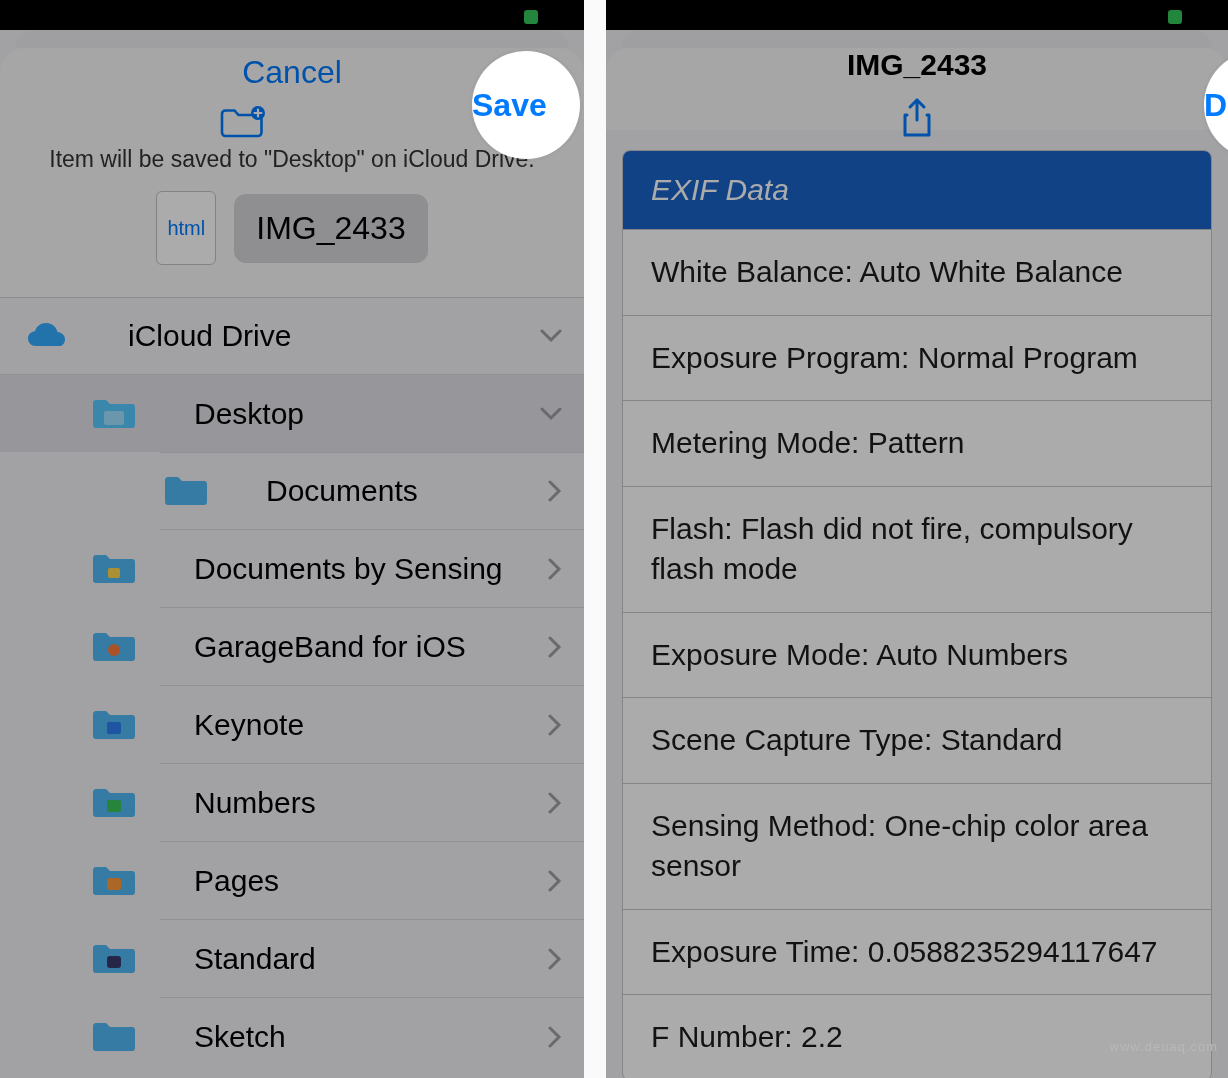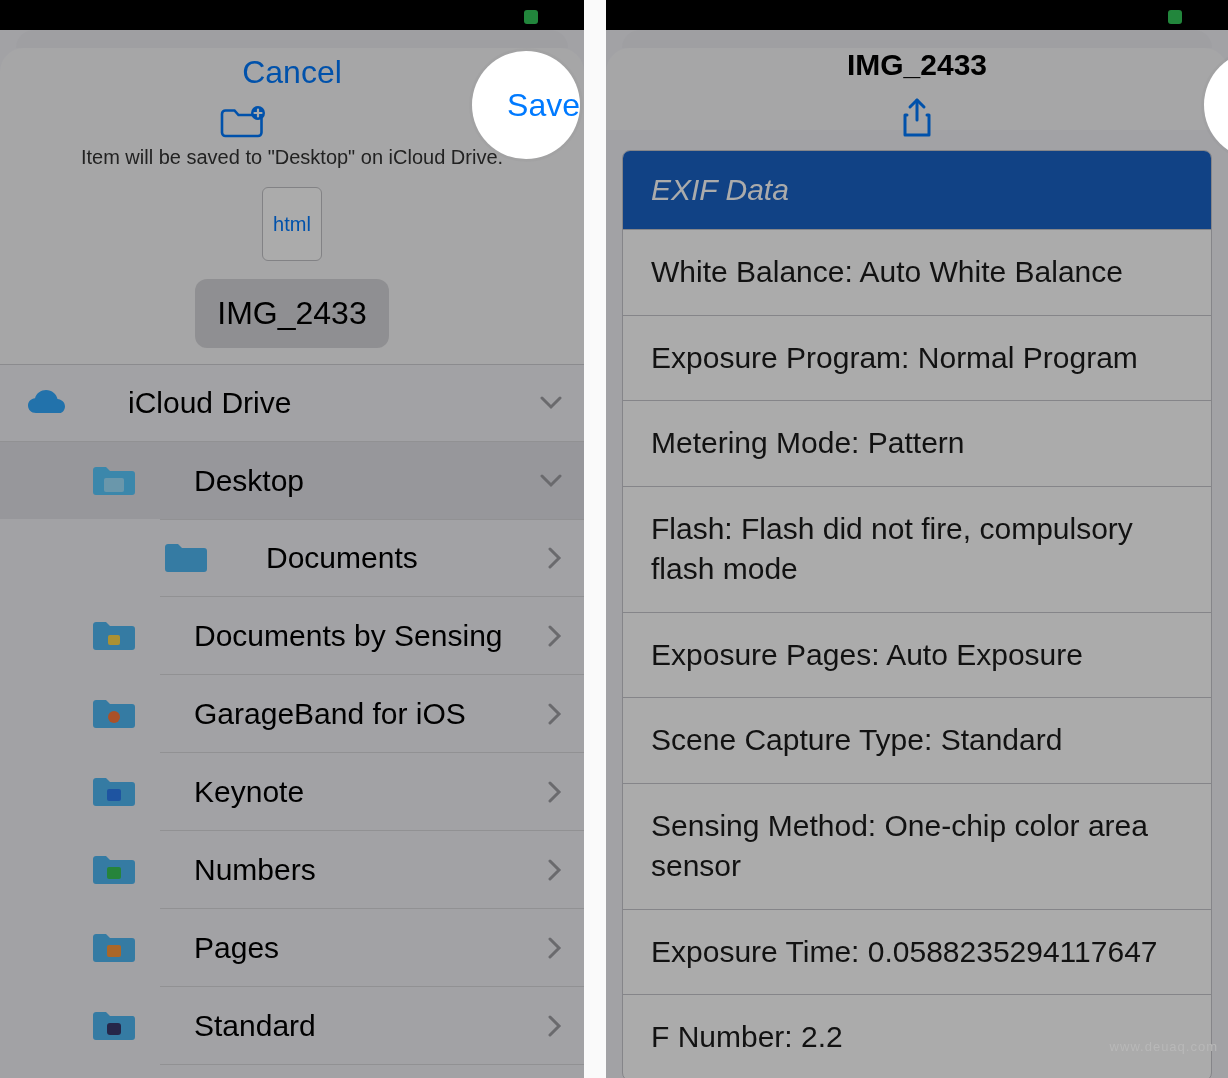--- a/index.html
+++ b/index.html
@@ -95,44 +95,43 @@
 
   
   .circle {
     position: absolute;
     width: 108px; height: 108px;
     background: #fff;
     border-radius: 50%;
     z-index: 12;
     display: flex;
     align-items: center;
-    justify-content: flex-end;
+    justify-content: flex-start;
     font-size: 32px;
-    font-weight: 400;
+    font-weight: 700;
     color: #007aff;
     box-shadow: 0 0 0 3px rgba(0,0,0,0.02);
   }
 
   
   .subtitle {
-    font-size: 20px;
+    font-size: 23px;
     color: #333;
     text-align: center;
     padding: 16px 28px 18px;
     background: #f8f8f9;
   }
   .filerow {
     display: flex;
     align-items: center;
     justify-content: center;
     gap: 18px;
-    padding-bottom: 16px;
+    padding-bottom: 32px;
     background: #f8f8f9;
     border-bottom: 1px solid #d0d0d4;
-    flex-direction: column;
   }
   .docthumb {
     width: 60px; height: 74px;
     border: 1px solid #c2c2c6;
     border-radius: 6px;
     background: #fff;
     display: flex;
     align-items: center;
     justify-content: center;
     font-size: 20px;
@@ -448,21 +447,21 @@
     </div>
   </div>
 
   <div class="exif-container">
     <div class="exif-table">
       <div class="exif-header">EXIF Data</div>
       <div class="exif-cell">White Balance: Auto White Balance</div>
       <div class="exif-cell">Exposure Program: Normal Program</div>
       <div class="exif-cell">Metering Mode: Pattern</div>
       <div class="exif-cell">Flash: Flash did not fire, compulsory flash mode</div>
-      <div class="exif-cell">Exposure Pages: Auto Exposure</div>
+      <div class="exif-cell">Exposure Mode: Auto Numbers</div>
       <div class="exif-cell">Scene Capture Type: Standard</div>
       <div class="exif-cell">Sensing Method: One-chip color area sensor</div>
       <div class="exif-cell">Exposure Time: 0.0588235294117647</div>
       <div class="exif-cell">F Number: 2.2</div>
     </div>
   </div>
 
   <div class="dim"></div>
   <div class="circle" style="left:598px; top:51px;">
     <span>Done</span>

